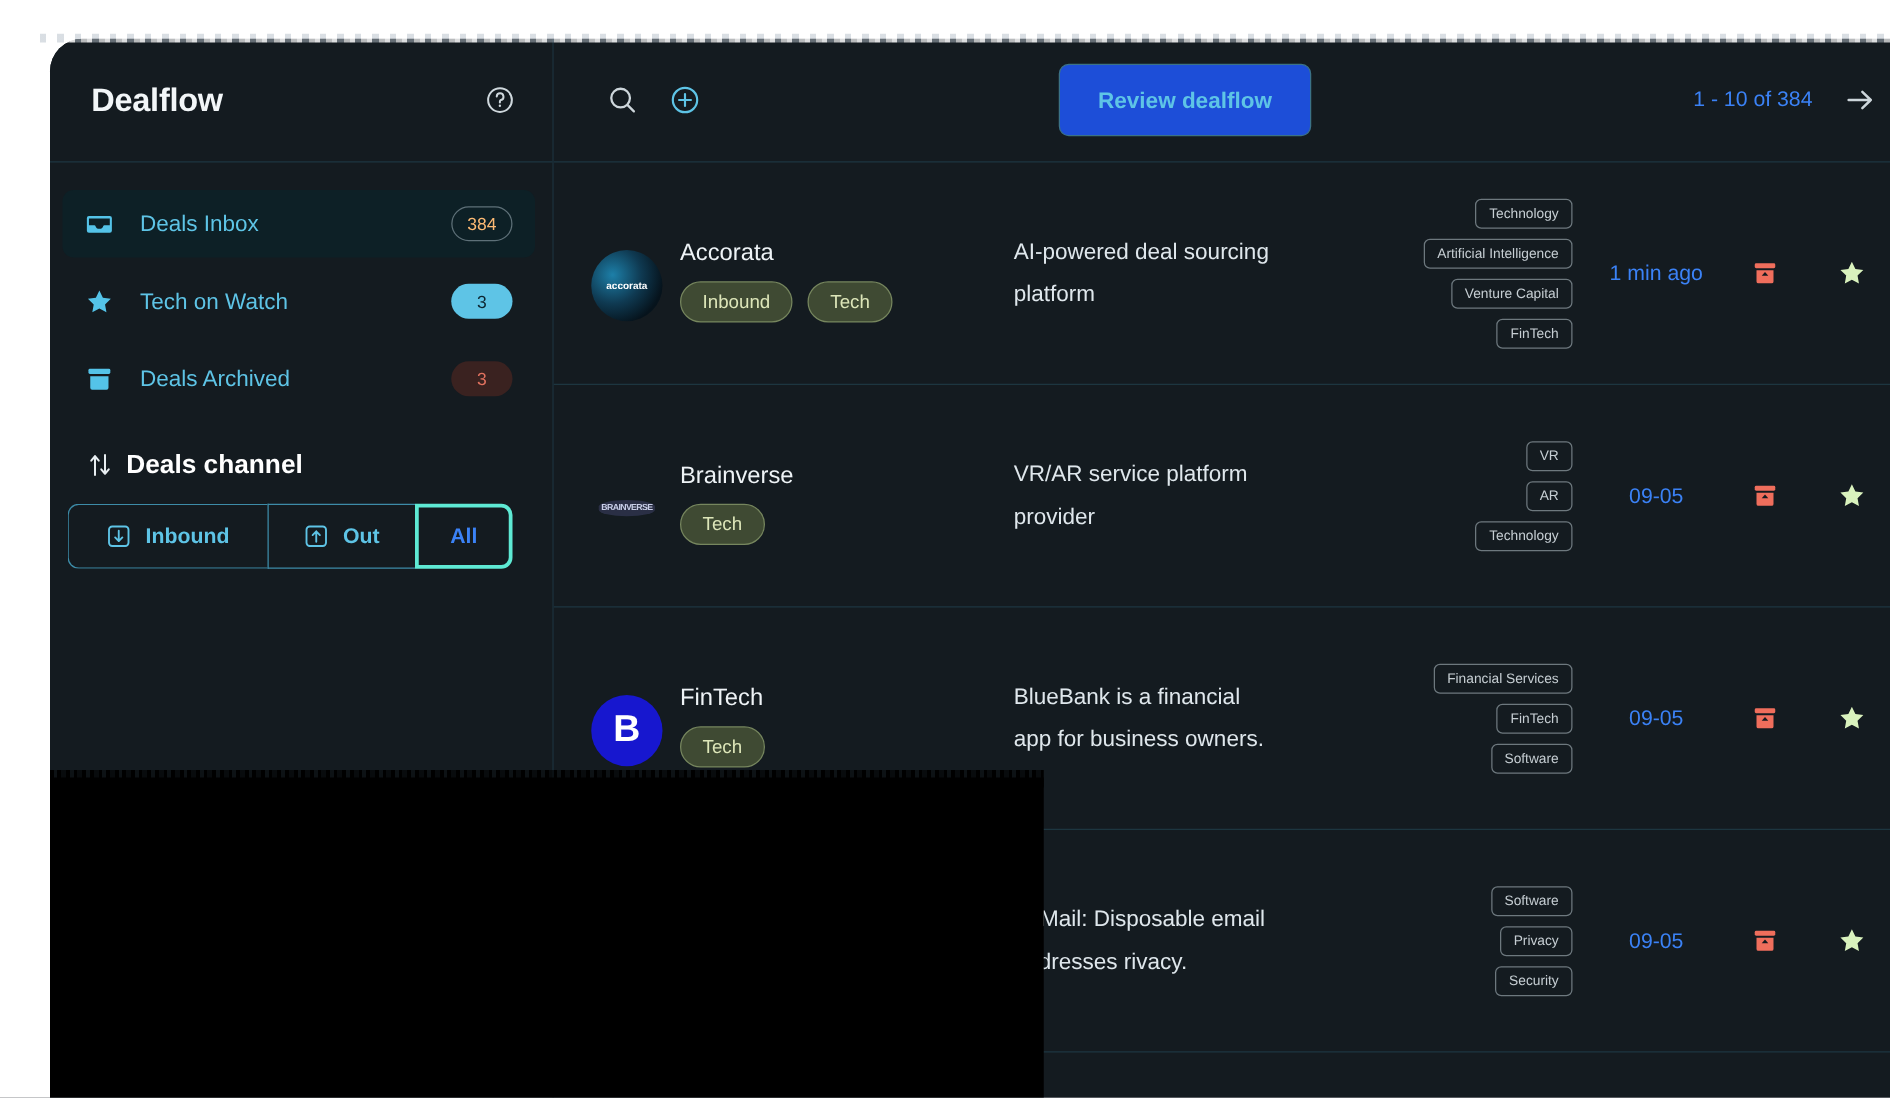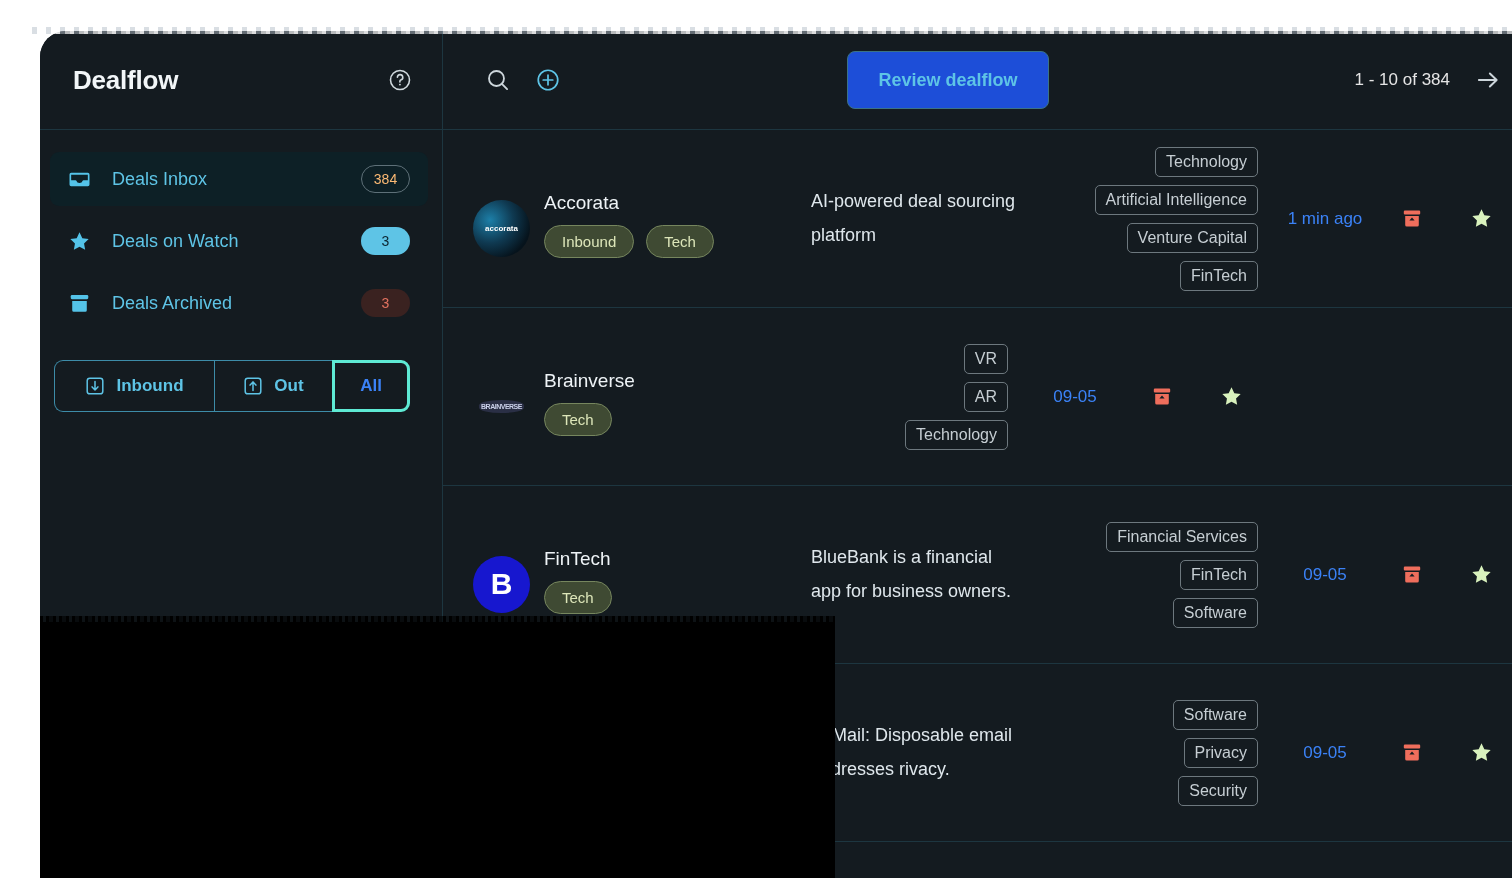--- a/index.html
+++ b/index.html
@@ -113,21 +113,21 @@
     width: 202px; height: 58px;
     background: #1d4ed8; border: 1px solid #3b7286;
     border-radius: 8px;
     color: #5ec4e6; font-size: 18px; font-weight: bold;
     display: flex; align-items: center; justify-content: center;
     cursor: pointer;
   }
   .pager {
     margin-left: auto; display: flex; align-items: center; gap: 24px;
   }
-  .pager-text { font-size: 17px; color: #e5e5e5; }
+  .pager-text { font-size: 17px; color: #3b82f6; }
   .pager-next { color: #cdd6db; display: flex; cursor: pointer; }
 
   
   .deal-row {
     display: flex; align-items: center;
     border-bottom: 1px solid #1d3640;
     padding: 0 22px 0 30px;
     min-height: 178px;
   }
   .col-company {
@@ -158,21 +158,21 @@
   .col-desc {
     flex: 1; font-size: 18px; color: #dfe7ec; line-height: 1.85;
     padding-right: 20px; padding-left: 18px; max-width: 330px;
   }
   .col-tags {
     width: 215px;
     display: flex; flex-direction: column; align-items: flex-end; gap: 8px;
   }
   .tag {
     border: 1px solid #6d787e; border-radius: 5px;
-    padding: 5px 10px; font-size: 16px; color: #c6ced3;
+    padding: 5px 10px; font-size: 11px; color: #c6ced3;
     white-space: nowrap;
   }
   .col-date {
     width: 134px; text-align: center;
     font-size: 17px; color: #3b82f6;
   }
   .col-actions { width: 110px; display: flex; align-items: center; justify-content: space-between; padding: 0 8px; }
   .act { display: flex; cursor: pointer; }
   .act-archive { color: #ef6e5c; }
   .act-star { color: #d9f2bd; }
@@ -235,37 +235,46 @@
         <span class="nav-label">Deals Inbox</span>
         <span class="badge badge-outline">384</span>
       </div>
 
       <div class="nav-item">
         <span class="nav-icon">
           <svg width="25" height="25" viewBox="0 0 24 24" fill="currentColor">
             <path d="M12 3.2l2.7 5.6 6.1.85-4.45 4.27 1.08 6.08L12 17.1l-5.43 2.9 1.08-6.08L3.2 9.65l6.1-.85z"></path>
           </svg>
         </span>
-        <span class="nav-label">Deals on Watch</span>
+        <span class="nav-label">Tech on Watch</span>
         <span class="badge badge-blue">3</span>
       </div>
 
       <div class="nav-item">
         <span class="nav-icon">
           <svg width="25" height="25" viewBox="0 0 24 24" fill="currentColor">
             <rect x="3.6" y="3.9" width="16.8" height="4" rx="1.1"></rect>
             <path d="M5 9.6h14v8.9a1.5 1.5 0 0 1-1.5 1.5h-11A1.5 1.5 0 0 1 5 18.5zm3.6 3.4h6.8v1.9H8.6z"></path>
           </svg>
         </span>
         <span class="nav-label">Deals Archived</span>
         <span class="badge badge-red">3</span>
       </div>
     </div>
 
     <div id="channel-section">
+      <div class="section-head">
+        <span class="section-icon">
+          <svg width="20" height="22" viewBox="0 0 20 22" fill="none" stroke="currentColor" stroke-width="1.6" stroke-linecap="round" stroke-linejoin="round">
+            <path d="M6 19V4M6 4L3 7.5M6 4l3 3.5"></path>
+            <path d="M14 3v15m0 0l3-3.5M14 18l-3-3.5"></path>
+          </svg>
+        </span>
+        <span>Deals channel</span>
+      </div>
 
       <div class="segmented">
         <div class="seg">
           <span class="seg-ico">
             <svg width="20" height="20" viewBox="0 0 20 20" fill="none" stroke="currentColor" stroke-width="1.5" stroke-linecap="round" stroke-linejoin="round">
               <rect x="2.2" y="2.2" width="15.6" height="15.6" rx="2.6"></rect>
               <path d="M10 5.6v8.3M10 13.9l-2.9-3M10 13.9l2.9-3"></path>
             </svg>
           </span>
           <span>Inbound</span>
@@ -359,20 +368,21 @@
         <div class="logo logo-brainverse">
           <span style="font-size:7px;color:#c9cfe8;font-weight:bold;letter-spacing:-0.5px;background:#2a2f45;border-radius:50%/40%;padding:3px 2px;">BRAINVERSE</span>
         </div>
         <div class="company-block">
           <div class="company-name">Brainverse</div>
           <div class="pills">
             <span class="pill">Tech</span>
           </div>
         </div>
       </div>
+      <div class="col-desc">VR/AR service platform provider</div>
       <div class="col-tags">
         <span class="tag">VR</span>
         <span class="tag">AR</span>
         <span class="tag">Technology</span>
       </div>
       <div class="col-date">09-05</div>
       <div class="col-actions">
         <span class="act act-archive">
           <svg width="24" height="24" viewBox="0 0 24 24" fill="currentColor">
             <rect x="3.8" y="3.6" width="16.4" height="3.9" rx="1.1"></rect>

